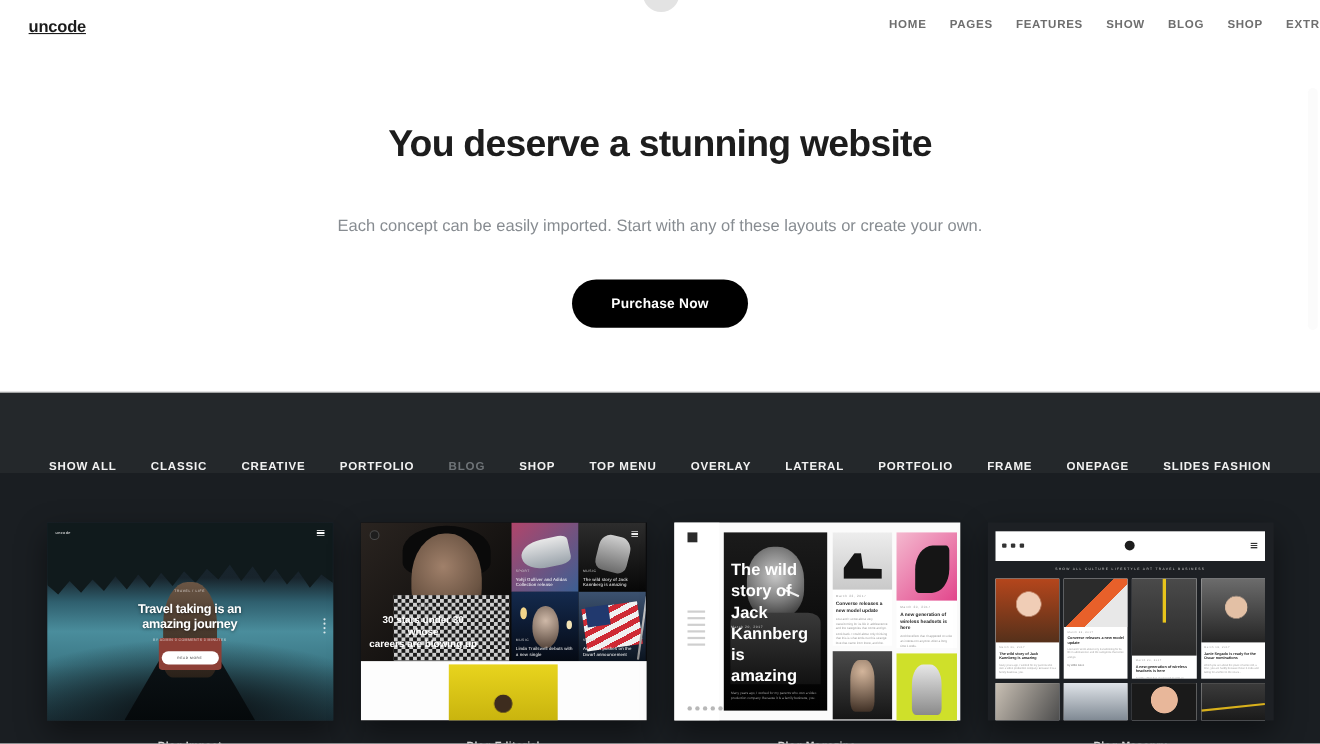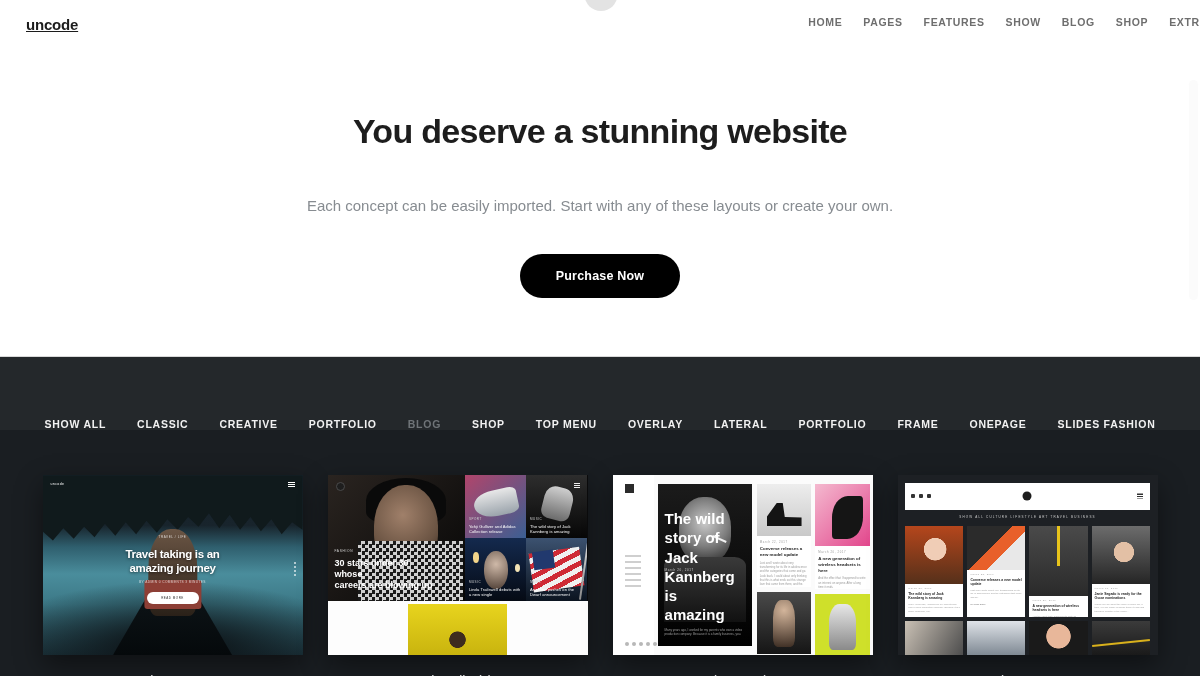--- a/index.html
+++ b/index.html
@@ -202,21 +202,21 @@
                  background:linear-gradient(#fff 0 1px, transparent 1px 2px, #fff 2px 3px, transparent 3px 4px, #fff 4px 5px);}
   .t1 .dots { position:absolute; right:7px; top:48%; display:flex; flex-direction:column; gap:2px; }
   .t1 .dots i { width:2px; height:2px; background:rgba(255,255,255,.8); border-radius:50%; display:block;}
 
   
   .t2 { background:#0b0b0c; }
   .t2 .grid {
     position:absolute; left:0; top:0; width:100%; height:70%;
     display:grid; grid-template-columns:53% 23.5% 23.5%; grid-template-rows:50% 50%;
   }
-  .t2 .cellA { grid-row:1/3; position:relative; background:linear-gradient(135deg,#2a2420,#060606); overflow:hidden;}
+  .t2 .cellA { grid-row:1/3; position:relative; background:linear-gradient(135deg,#2a2420,#060606); overflow:hidden;text-align:center;}
   .t2 .face { position:absolute; left:34%; top:8%; width:46%; height:68%;
               background:radial-gradient(circle at 45% 35%, #a0806a 0%, #6b5443 55%, #241c16 100%);
               border-radius:48% 48% 42% 42%; }
   .t2 .hair { position:absolute; left:28%; top:2%; width:58%; height:36%;
               background:#0a0a0a; border-radius:50% 50% 25% 25%; }
   .t2 .scarf { position:absolute; left:22%; top:52%; width:76%; height:48%;
                background:repeating-conic-gradient(#cfcfcf 0 25%, #1a1a1a 0 50%) 0 0/7px 7px; }
   .t2 .cellB { position:relative; background:linear-gradient(135deg,#b1456b,#3b5f93); overflow:hidden;}
   .t2 .shoe { position:absolute; left:14%; top:24%; width:72%; height:42%;
               background:linear-gradient(#e8e8e8,#9aa3ab); border-radius:46% 18% 22% 50%; transform:rotate(-12deg);}

